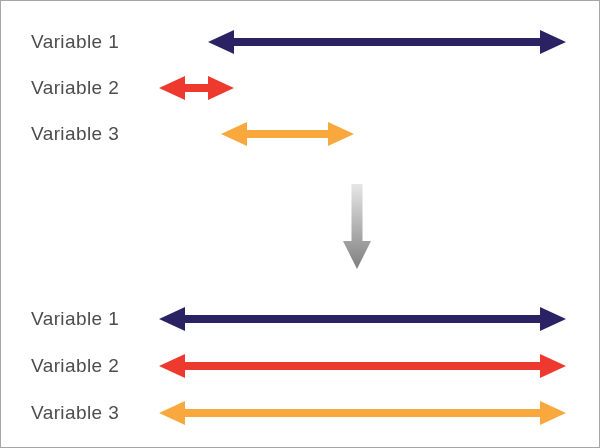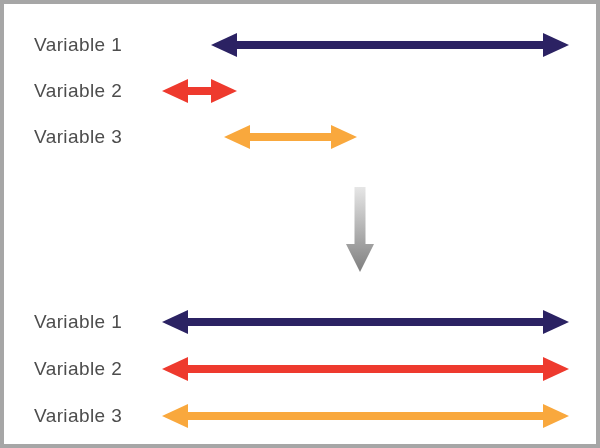--- a/index.html
+++ b/index.html
@@ -1,21 +1,21 @@
 <!DOCTYPE html>
 <html><head>
 <meta charset="utf-8">
 <style>
   html, body { margin: 0; padding: 0; background: #fff; }
   #canvas {
     position: relative;
     width: 600px;
     height: 448px;
     box-sizing: border-box;
-    border: 4px solid #4c1d95;
+    border: 1px solid #4c1d95;
     background: #ffffff;
     overflow: hidden;
     font-family: "Liberation Sans", sans-serif;
   }
   .row {
     position: absolute;
     left: 0;
     width: 100%;
     height: 24px;
   }

